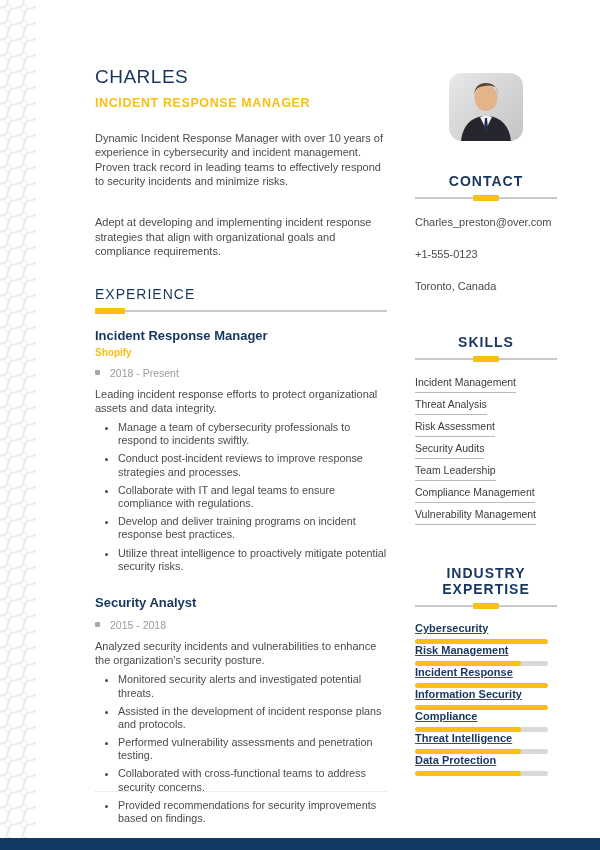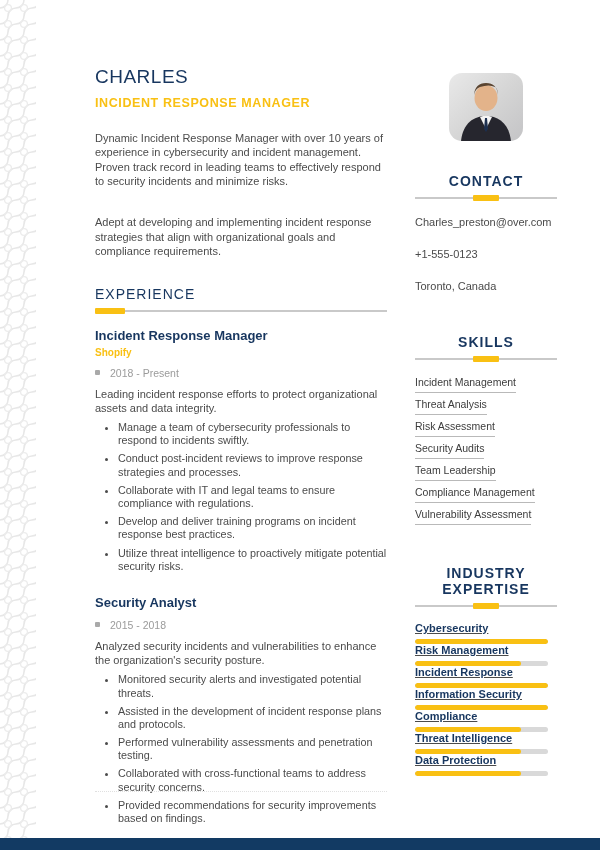--- a/index.html
+++ b/index.html
@@ -152,21 +152,21 @@
   <div class="divider centered">
       <span class="accent"></span>
     </div>
   <div class="skills-list">
     <div class="skill-item">Incident Management</div>
     <div class="skill-item">Threat Analysis</div>
     <div class="skill-item">Risk Assessment</div>
     <div class="skill-item">Security Audits</div>
     <div class="skill-item">Team Leadership</div>
     <div class="skill-item">Compliance Management</div>
-    <div class="skill-item">Vulnerability Assessment</div>
+    <div class="skill-item">Vulnerability Management</div>
   </div>
 
   <div class="side-heading expertise-heading">INDUSTRY EXPERTISE</div>
   <div class="divider centered">
       <span class="accent"></span>
     </div>
   <div class="expertise-list">
     <div class="expertise-item">
       <div class="expertise-label">Cybersecurity</div>
       <div class="bar-track">

